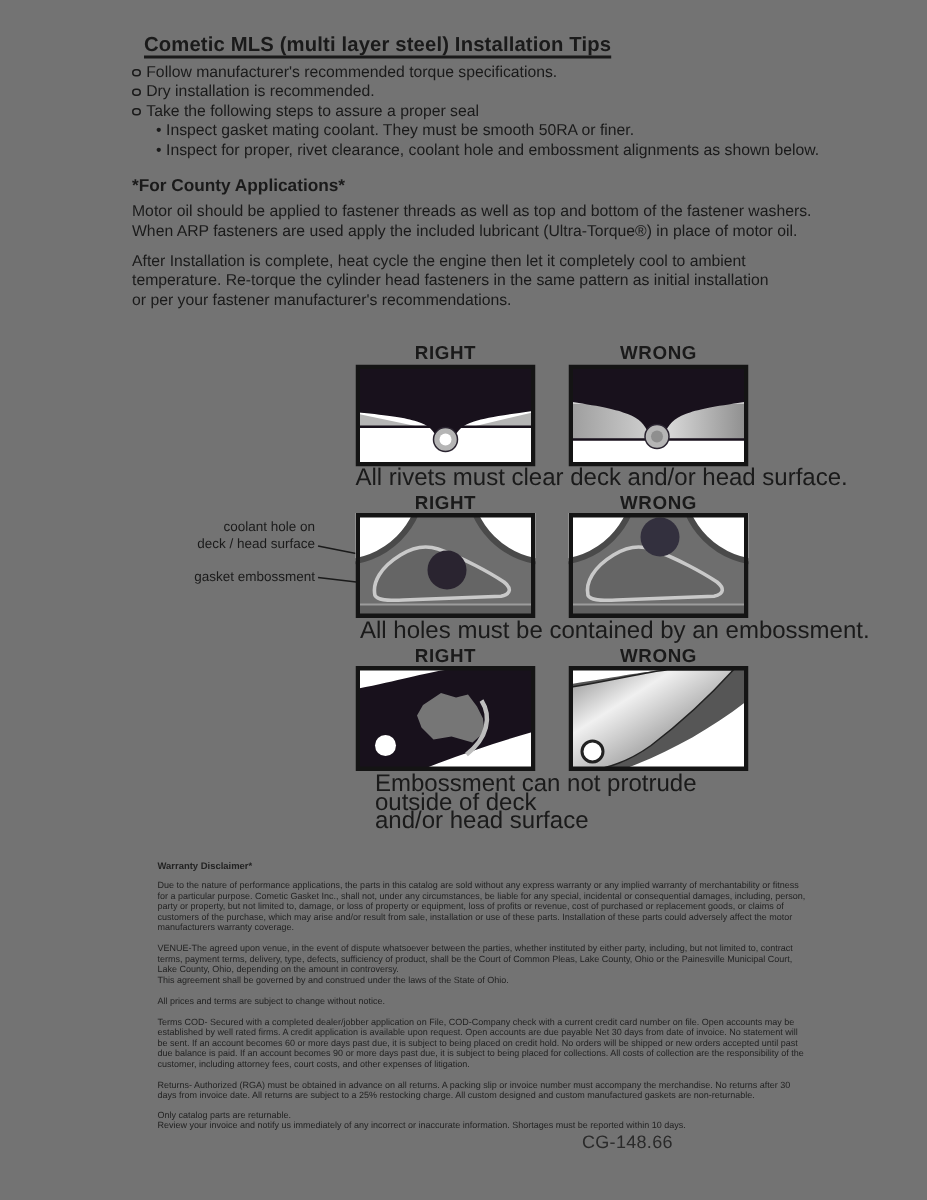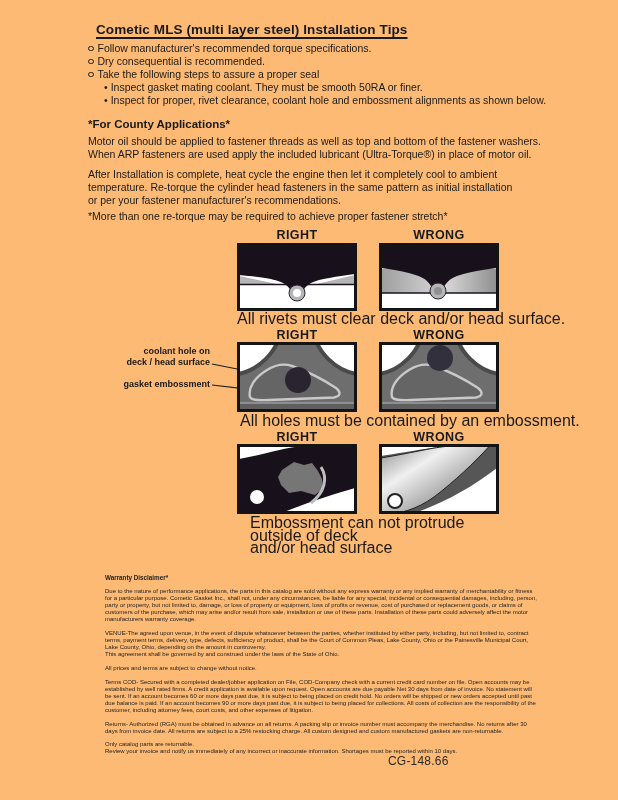--- a/index.html
+++ b/index.html
@@ -1,58 +1,58 @@
 <!DOCTYPE html>
 <html><head>
 <meta charset="utf-8">
 <style>
   html,body{margin:0;padding:0;background:#fff;}
   .page{
-    position:relative;width:618px;height:800px;background:#fdba74;overflow:hidden;
+    position:relative;width:618px;height:800px;background:#737373;overflow:hidden;
     font-family:"Liberation Sans","DejaVu Sans",sans-serif;color:#1a1a1a;
   }
   .title{
     position:absolute;left:96px;top:22px;font-size:13.5px;font-weight:bold;
     text-decoration:underline;text-decoration-thickness:1.5px;text-underline-offset:3px;
     letter-spacing:0.1px;
   }
   .bullets{position:absolute;left:88px;top:42px;font-size:10.5px;line-height:13px;}
   .b-row{display:flex;align-items:flex-start;}
   .ring{flex:0 0 auto;width:3.5px;height:3.5px;border:1px solid #1a1a1a;border-radius:50%;margin:3.5px 4px 0 0;}
   .sub{margin-left:16px;}
   .dot{flex:0 0 auto;font-size:10.5px;margin-right:3px;}
   .diesel-h{position:absolute;left:88px;top:118px;font-size:11.5px;font-weight:bold;}
   .para{position:absolute;left:88px;font-size:10.5px;line-height:13.2px;white-space:pre-line;width:480px;}
   .p1{top:135px}.p2{top:168px}.p3{top:210px}
   .rw-label{position:absolute;width:120px;text-align:center;font-size:12.5px;font-weight:bold;letter-spacing:0.4px;}
   .panel{position:absolute;width:120px;}
   .panel svg{display:block;width:120px;}
   .caption{position:absolute;font-size:16px;line-height:12.5px;white-space:pre-line;}
-  .lead-label{position:absolute;left:110px;width:100px;text-align:right;font-size:9px;line-height:11px;white-space:pre-line;font-weight:bold;}
+  .lead-label{position:absolute;left:110px;width:100px;text-align:right;font-size:9px;line-height:11px;white-space:pre-line;}
   .leader{position:absolute;left:205px;top:355px;}
   .legal{position:absolute;left:105px;top:574px;width:432px;font-size:6px;line-height:7.1px;color:#222;}
   .legal .lh{font-weight:bold;font-size:6.3px;margin:0 0 7px 0;}
   .legal p{margin:0 0 6.5px 0;white-space:pre-line;}
   .footer-code{position:absolute;left:388px;top:754px;font-size:12px;color:#2a2a2a;letter-spacing:0.2px;}
 </style>
 </head>
 <body>
 
 <div class="page">
 
   <div class="title">Cometic MLS (multi layer steel) Installation Tips</div>
 
   <div class="bullets">
     <div class="b-row">
       <span class="ring"></span>
       <span>Follow manufacturer's recommended torque specifications.</span>
     </div>
     <div class="b-row">
       <span class="ring"></span>
-      <span>Dry consequential is recommended.</span>
+      <span>Dry installation is recommended.</span>
     </div>
     <div class="b-row">
       <span class="ring"></span>
       <span>Take the following steps to assure a proper seal</span>
     </div>
     <div class="b-row sub">
       <span class="dot">•</span>
       <span>Inspect gasket mating coolant.  They must be smooth 50RA or finer.</span>
     </div>
     <div class="b-row sub">
@@ -60,21 +60,20 @@
       <span>Inspect for proper, rivet clearance, coolant hole and embossment alignments as shown below.</span>
     </div>
   </div>
 
   <div class="diesel-h">*For County Applications*</div>
   <div class="para p1">Motor oil should be applied to fastener threads as well as top and bottom of the fastener washers.
 When ARP fasteners are used apply the included lubricant (Ultra-Torque®) in place of motor oil.</div>
   <div class="para p2">After Installation is complete, heat cycle the engine then let it completely cool to ambient
 temperature. Re-torque the cylinder head fasteners in the same pattern as initial installation
 or per your fastener manufacturer's recommendations.</div>
-  <div class="para p3">*More than one re-torque may be required to achieve proper fastener stretch*</div>
 
   <div class="rw-label" style="left:237px;top:228px">RIGHT</div>
   <div class="rw-label" style="left:379px;top:228px">WRONG</div>
 
   <div class="panel" style="left:237px;top:243px">
     <svg viewBox="0 0 120 68" width="120" height="68">
       <rect x="1.5" y="1.5" width="117" height="65" fill="#ffffff"></rect>
       <polygon points="2,33 2,41 40,41" fill="#b5b5b5"></polygon>
       <polygon points="118,32 118,41 80,41" fill="#b5b5b5"></polygon>
       <line x1="2" y1="41.5" x2="118" y2="41.5" stroke="#18111c" stroke-width="1.6"></line>

